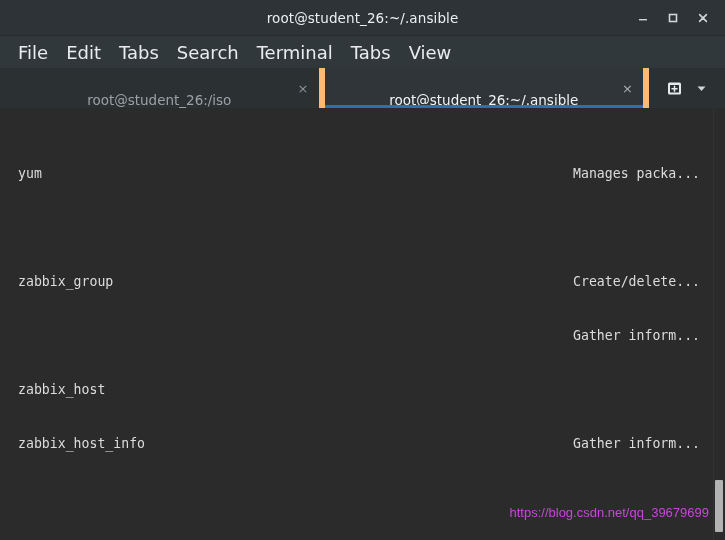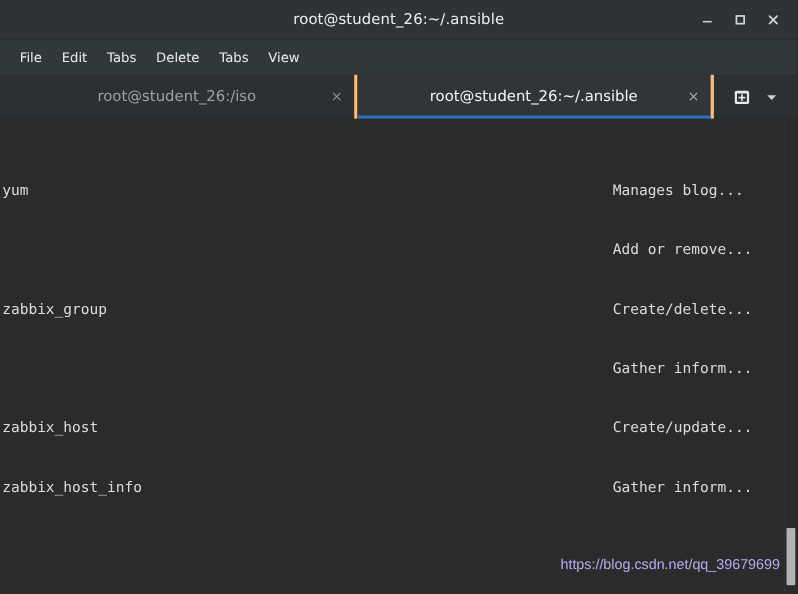--- a/index.html
+++ b/index.html
@@ -51,39 +51,39 @@
   
   .menubar {
     height: 32px;
     background: #31383b;
     display: flex; align-items: center;
     padding-left: 9px;
     flex: 0 0 32px;
   }
   .menu-item {
     color: #e8ecee;
-    font-size: 12px;
+    font-size: 18px;
     padding: 3px 9px;
     white-space: nowrap;
   }
 
   
   .tabbar {
     height: 40px;
     background: #2b3033;
     display: flex; align-items: stretch;
     flex: 0 0 40px;
     position: relative;
   }
   .tab {
     flex: 1 1 0;
     min-width: 0;
-    display: flex; align-items: center; justify-content: center;
-    position: relative;
-    border-right: 3px solid #fdba74;
+    display: flex; align-items: flex-end; justify-content: center;
+    position: relative;
+    border-right: 6px solid #fdba74;
     padding: 0 6px;
   }
   .tab .tab-label {
     font-size: 13.5px;
     white-space: nowrap;
     overflow: hidden;
     text-overflow: ellipsis;
   }
   .tab.inactive { background: #2b3033; }
   .tab.inactive .tab-label { color: #9aa2a5; }
@@ -114,20 +114,21 @@
   .newtab-icon { color: #e6eaec; display: flex; }
   .tab-dropdown { color: #cdd3d6; display: flex; }
 
   
   .terminal {
     flex: 1 1 auto;
     background: #2b2b2b;
     position: relative;
     overflow: hidden;
     padding-top: 3px;
+    margin-left: 16px;
   }
   .term-lines {
     font-family: "DejaVu Sans Mono", monospace;
     font-size: 13.2px;
     line-height: 18px;
     color: #dcdcdc;
     white-space: pre;
   }
   .term-row {
     height: 18px;
@@ -156,21 +157,21 @@
     height: 52px;
     background: #b3b3b3;
     border-radius: 1px;
   }
 
   
   .watermark {
     position: absolute;
     right: 16px;
     bottom: 20px;
-    color: #c4b5fd;
+    color: #d946ef;
     font-size: 13px;
     font-family: "Liberation Sans", sans-serif;
     opacity: 0.92;
     pointer-events: none;
   }
 </style>
 </head>
 <body>
 
 <div id="app">
@@ -193,21 +194,22 @@
           <path d="M2.6 2.6 L9.4 9.4 M9.4 2.6 L2.6 9.4" stroke="currentColor" stroke-width="1.6" stroke-linecap="round"></path>
         </svg>
       </div>
     </div>
   </div>
 
   <div class="menubar">
     <div class="menu-item">File</div>
     <div class="menu-item">Edit</div>
     <div class="menu-item">Tabs</div>
-    <div class="menu-item">Delete</div>
+    <div class="menu-item">Search</div>
+    <div class="menu-item">Terminal</div>
     <div class="menu-item">Tabs</div>
     <div class="menu-item">View</div>
   </div>
 
   <div class="tabbar">
     <div class="tab inactive">
       <span class="tab-label">root@student_26:/iso</span>
       <span class="tab-close">×</span>
     </div>
     <div class="tab active">
@@ -226,25 +228,25 @@
         <svg width="13" height="13" viewBox="0 0 13 13" aria-hidden="true">
           <path d="M2.5 4.6 L6.5 9 L10.5 4.6 Z" fill="currentColor"></path>
         </svg>
       </span>
     </div>
   </div>
 
   <div class="terminal">
     <div class="term-lines">
 
-      <div class="term-row"><span>yum</span><span class="term-desc">Manages blog...</span></div>
-      <div class="term-row"><span class="term-desc">Add or remove...</span></div>
+      <div class="term-row"><span>yum</span><span class="term-desc">Manages packa...</span></div>
+      <div class="term-row"></div>
       <div class="term-row"><span>zabbix_group</span><span class="term-desc">Create/delete...</span></div>
       <div class="term-row"><span class="term-desc">Gather inform...</span></div>
-      <div class="term-row"><span>zabbix_host</span><span class="term-desc">Create/update...</span></div>
+      <div class="term-row"><span>zabbix_host</span></div>
       <div class="term-row"><span>zabbix_host_info</span><span class="term-desc">Gather inform...</span></div>
       
       
       
       
       
       
       
       
       

